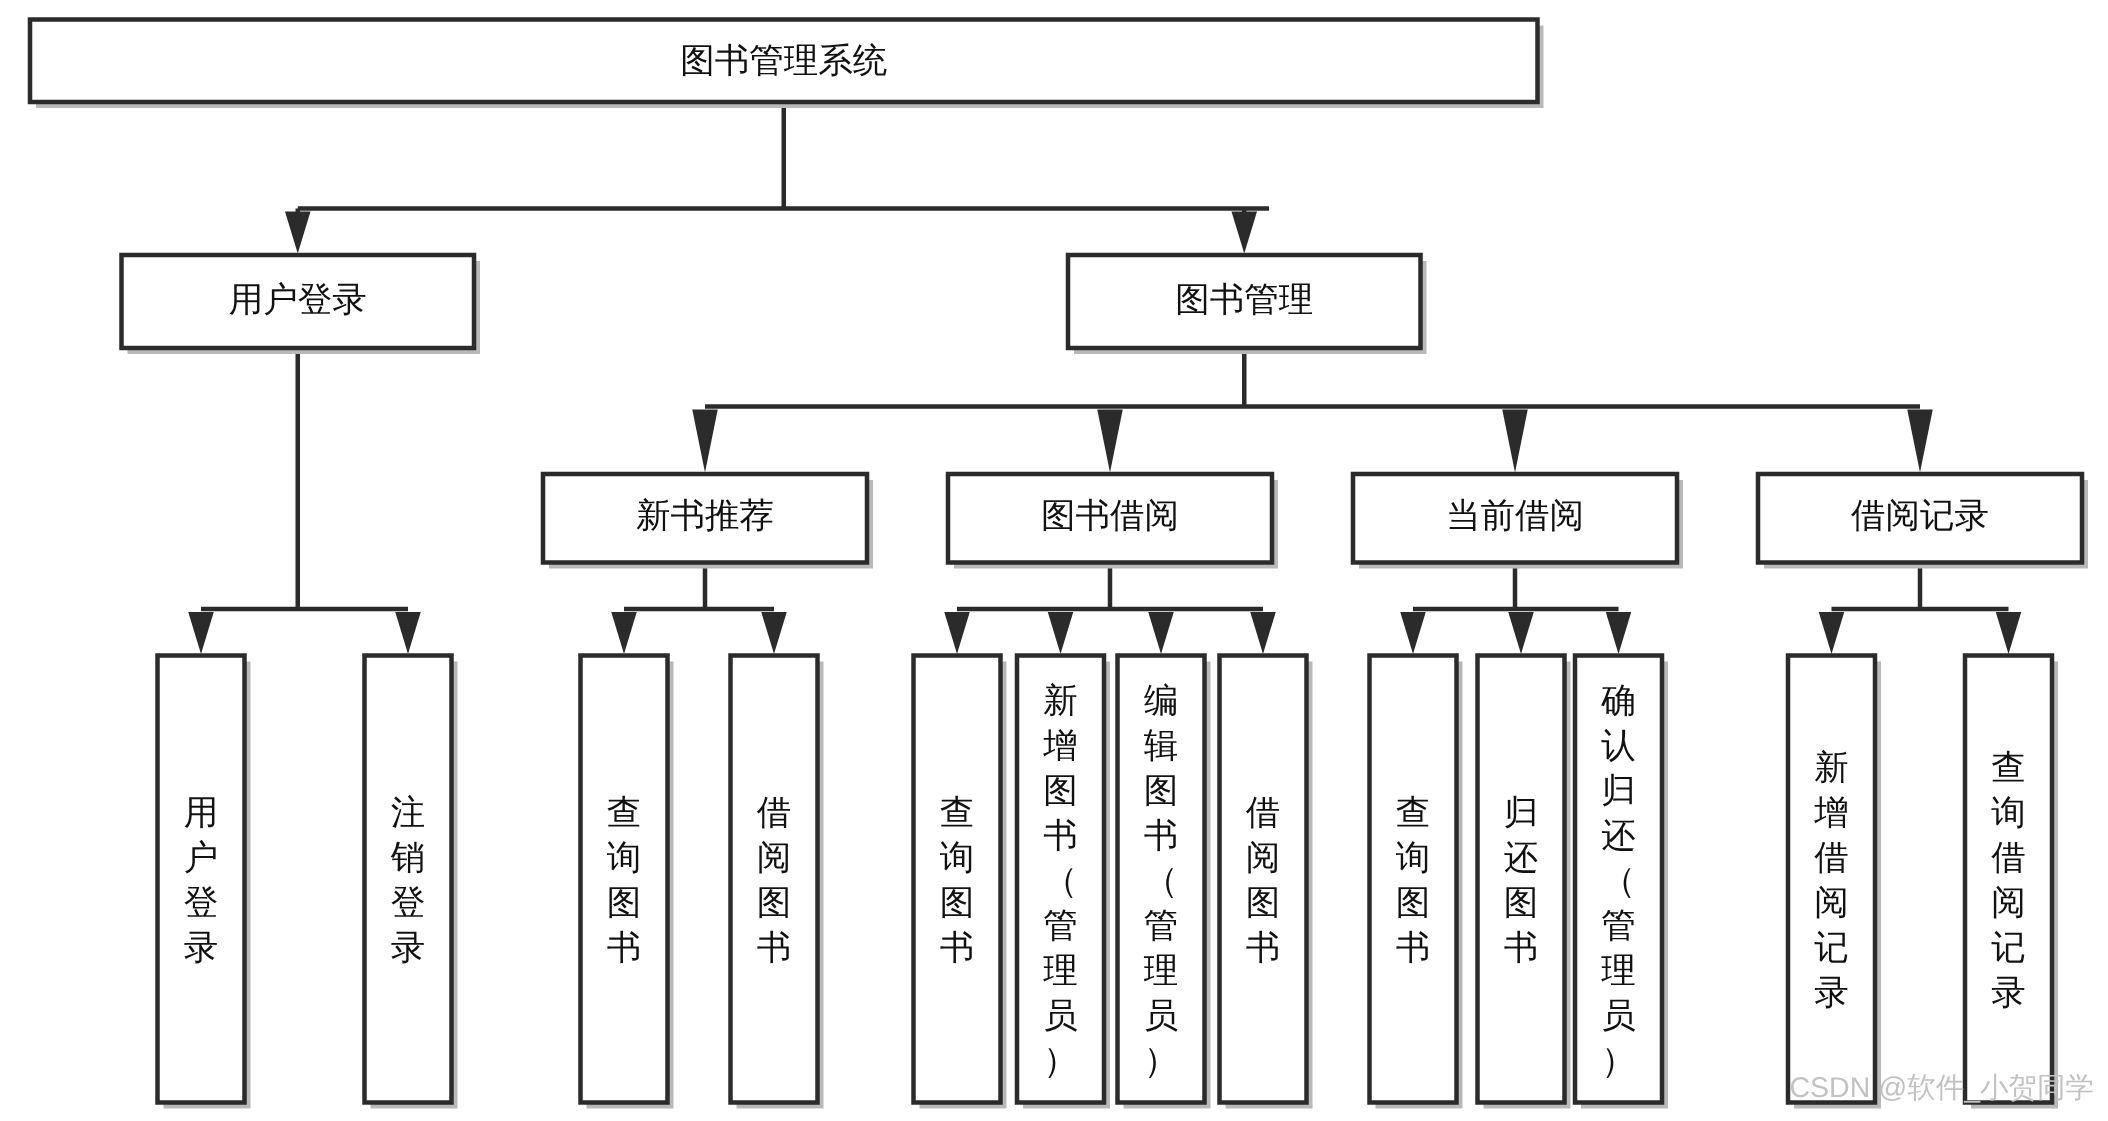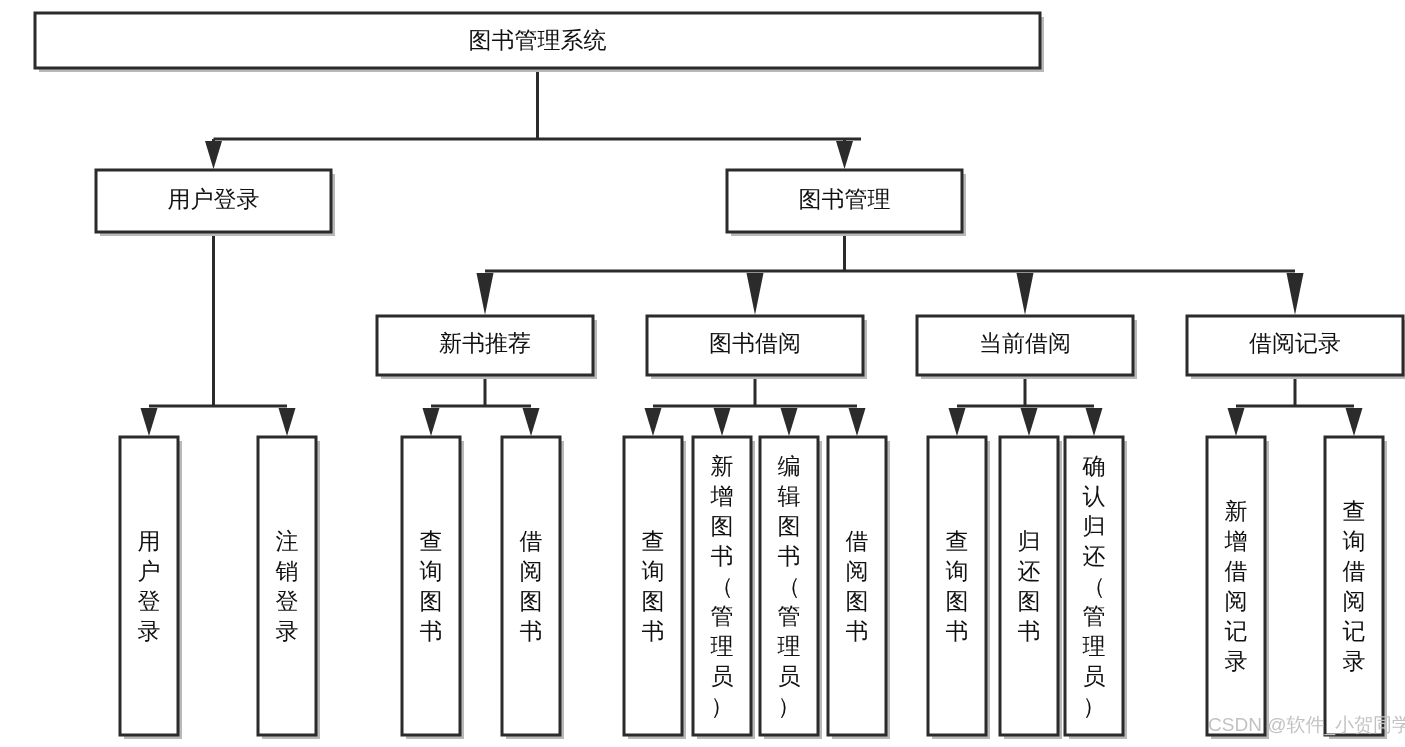--- a/index.html
+++ b/index.html
@@ -9,21 +9,21 @@
   }
   body {
     width: 1405px;
     height: 747px;
     overflow: hidden;
     font-family: "Liberation Sans", "DejaVu Sans", sans-serif;
     position: relative;
   }
   #diagram-root {
     position: absolute;
-    left: 15px;
+    left: 0;
     top: 0;
     width: 1160px;
     height: 747px;
   }
   svg.chart-svg {
     display: block;
     width: 1405px;
     height: 747px;
   }
   .node-box {

